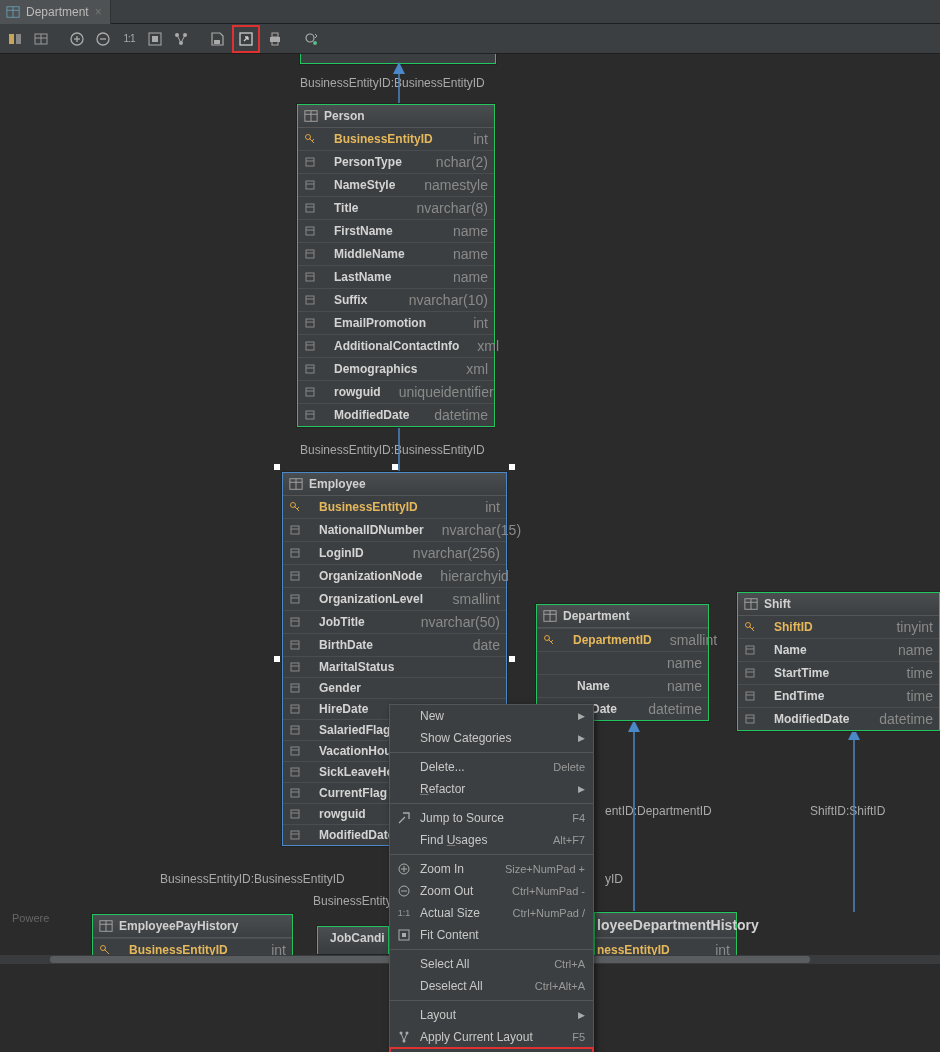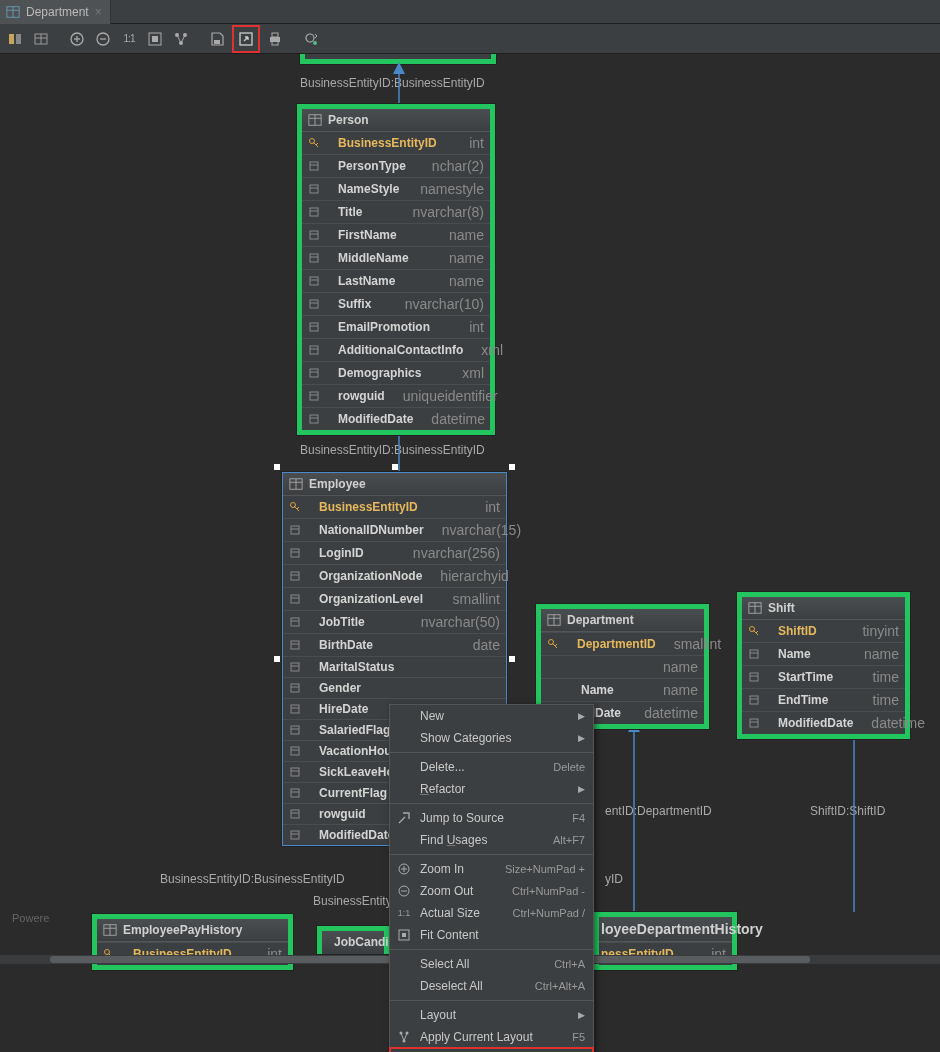--- a/index.html
+++ b/index.html
@@ -76,21 +76,21 @@
   .scrollbar .thumb {
     position: absolute;
     left: 50px; width: 760px; top: 1px; height: 7px;
     background: #5a5d5f;
     border-radius: 3px;
   }
 
   
   .entity {
     position: absolute;
-    border: 5px solid #22c55e;
+    border: 1px solid #22c55e;
     background: #3c3f41;
     box-shadow: 0 0 0 1px #222;
   }
   .entity.selected {
     border: 1px solid #4a88c7;
   }
   .entity .hdr {
     background: linear-gradient(#4b4e50,#3c3f41);
     color: #d0d0d0;
     font-weight: bold;
@@ -632,21 +632,21 @@
     <div class="row" style="padding-left:40px;">
         <span class="col-name">Name</span>
         <span class="col-type">name</span>
       </div>
     <div class="row" style="padding-left:40px;">
         <span class="col-name">edDate</span>
         <span class="col-type">datetime</span>
       </div>
   </div>
 
-  <div class="entity" style="left:737px; top:538px; width:173px;">
+  <div class="entity" style="left:737px; top:538px; width:203px;">
     <div class="hdr">
         <svg class="table-icon" viewBox="0 0 16 16">
           <rect x="1" y="2" width="14" height="12" fill="none" stroke="#aaa"></rect>
           <line x1="1" y1="6" x2="15" y2="6" stroke="#aaa"></line>
           <line x1="8" y1="2" x2="8" y2="14" stroke="#aaa"></line>
         </svg>
         <span>Shift</span>
       </div>
     <div id="shift-cols">
         <div class="row pk">

